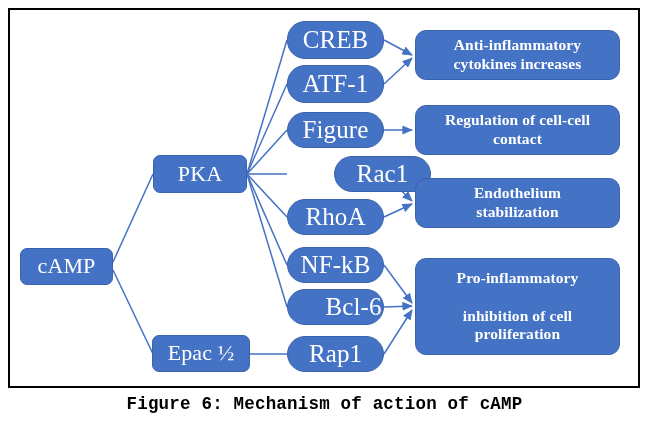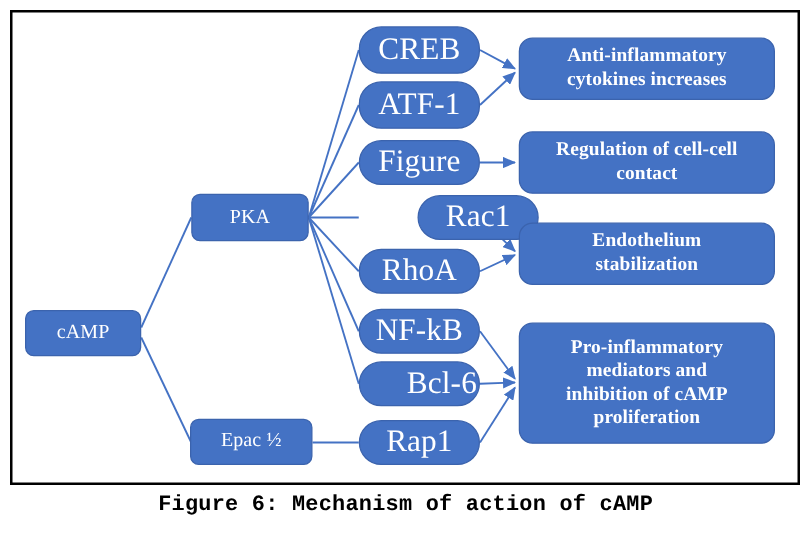--- a/index.html
+++ b/index.html
@@ -56,21 +56,21 @@
     box-sizing: border-box;
     line-height: 1.02;
     letter-spacing: 0.1px;
   }
   .node.small {
     font-size: 25px;
     font-weight: 400;
     border-radius: 18px;
   }
   .node.mid {
-    font-size: 16px;
+    font-size: 22px;
     font-weight: 400;
   }
   .node.outcome {
     font-size: 15.5px;
     font-weight: bold;
     border-radius: 11px;
     padding: 2px 8px;
     line-height: 1.22;
   }
   .caption {
@@ -189,22 +189,22 @@
     <div class="node outcome" style="left:415px; top:178px; width:205px; height:50px;">
       <span>
         <span>Endothelium</span><br>
         <span>stabilization</span>
       </span>
     </div>
 
     <div class="node outcome" style="left:415px; top:258px; width:205px; height:97px;">
       <span>
         <span>Pro-inflammatory</span><br>
-        <span>mediators and</span><br>
-        <span>inhibition of cAMP</span><br>
+        <br>
+        <span>inhibition of cell</span><br>
         <span>proliferation</span>
       </span>
     </div>
 
   </div>
 
   <div class="caption">Figure 6: Mechanism of action of cAMP</div>
 
 </div>
 

